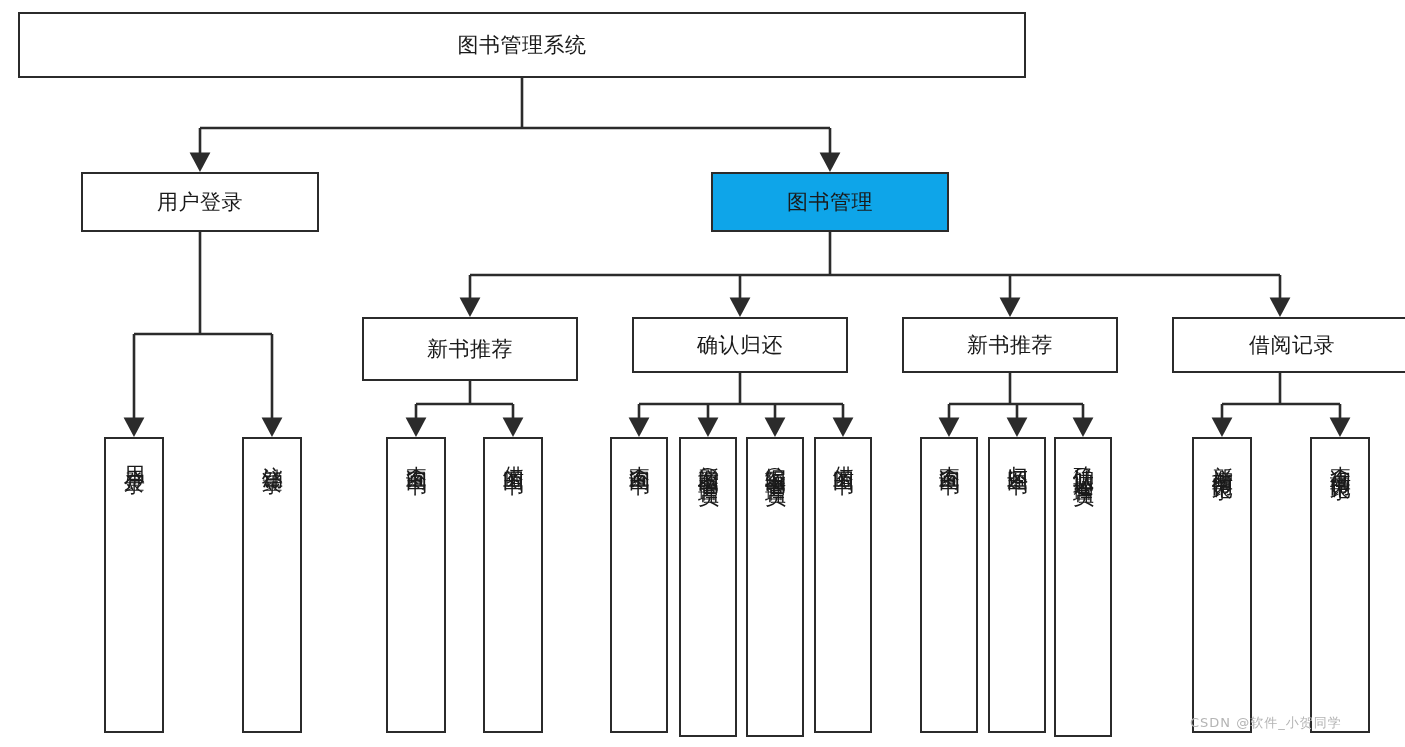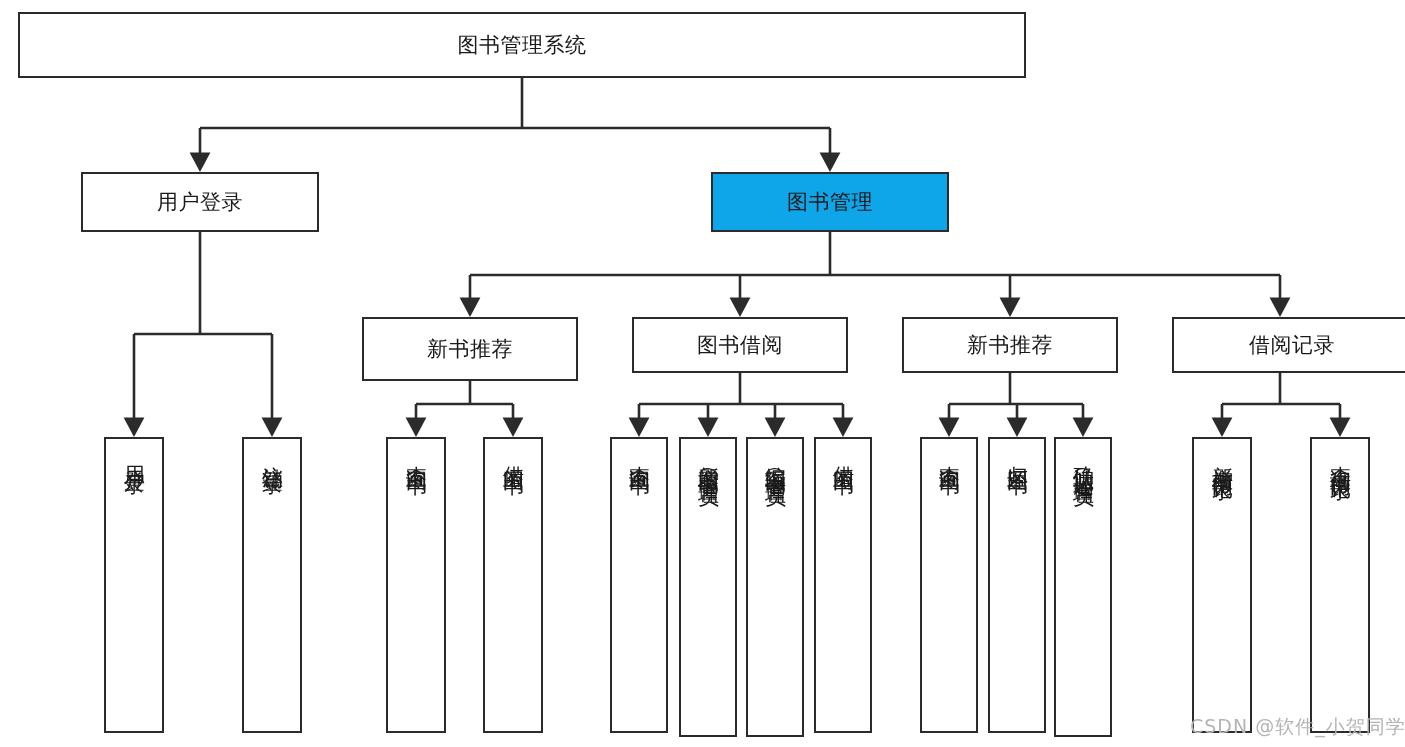--- a/index.html
+++ b/index.html
@@ -54,21 +54,21 @@
   }
   .node.leaf {
     align-items: flex-start;
     justify-content: center;
     padding-top: 10px;
   }
   .watermark {
     position: absolute;
     z-index: 6;
     color: #b4b4b4;
-    font-size: 19px;
+    font-size: 13px;
     letter-spacing: 1px;
     white-space: nowrap;
     user-select: none;
   }
 </style>
 </head>
 <body>
 
 <div id="canvas" style="background: rgb(255, 255, 255);">
 
@@ -133,21 +133,21 @@
     <span class="node-label" style="color: rgb(26, 26, 26);">用户登录</span>
   </div>
   <div class="node lvl1" style="left: 711px; top: 172px; width: 238px; height: 60px; border-color: rgb(43, 43, 43); background: #0ea5e9;">
     <span class="node-label" style="color: rgb(26, 26, 26);">图书管理</span>
   </div>
 
   <div class="node lvl2" style="left: 362px; top: 317px; width: 216px; height: 64px; border-color: rgb(43, 43, 43); background: rgb(255, 255, 255);">
     <span class="node-label" style="color: rgb(26, 26, 26);">新书推荐</span>
   </div>
   <div class="node lvl2" style="left: 632px; top: 317px; width: 216px; height: 56px; border-color: rgb(43, 43, 43); background: rgb(255, 255, 255);">
-    <span class="node-label" style="color: rgb(26, 26, 26);">图书借阅</span>
+    <span class="node-label" style="color: rgb(26, 26, 26);">确认归还</span>
   </div>
   <div class="node lvl2" style="left: 902px; top: 317px; width: 216px; height: 56px; border-color: rgb(43, 43, 43); background: rgb(255, 255, 255);">
     <span class="node-label" style="color: rgb(26, 26, 26);">新书推荐</span>
   </div>
   <div class="node lvl2" style="left: 1172px; top: 317px; width: 240px; height: 56px; border-color: rgb(43, 43, 43); background: rgb(255, 255, 255);">
     <span class="node-label" style="color: rgb(26, 26, 26);">借阅记录</span>
   </div>
 
   <div class="node leaf" style="left: 104px; top: 437px; width: 60px; height: 296px; border-color: rgb(43, 43, 43); background: rgb(255, 255, 255);">
     <span class="node-label" style="color: rgb(26, 26, 26);">用户登录</span>

